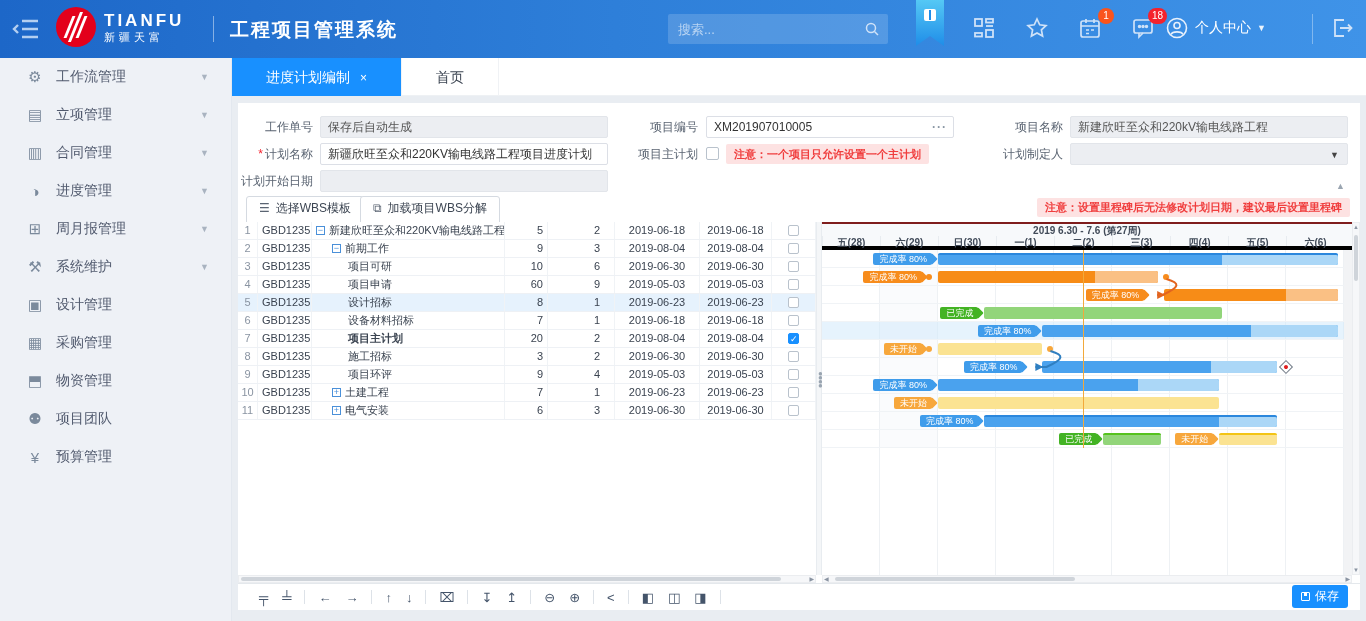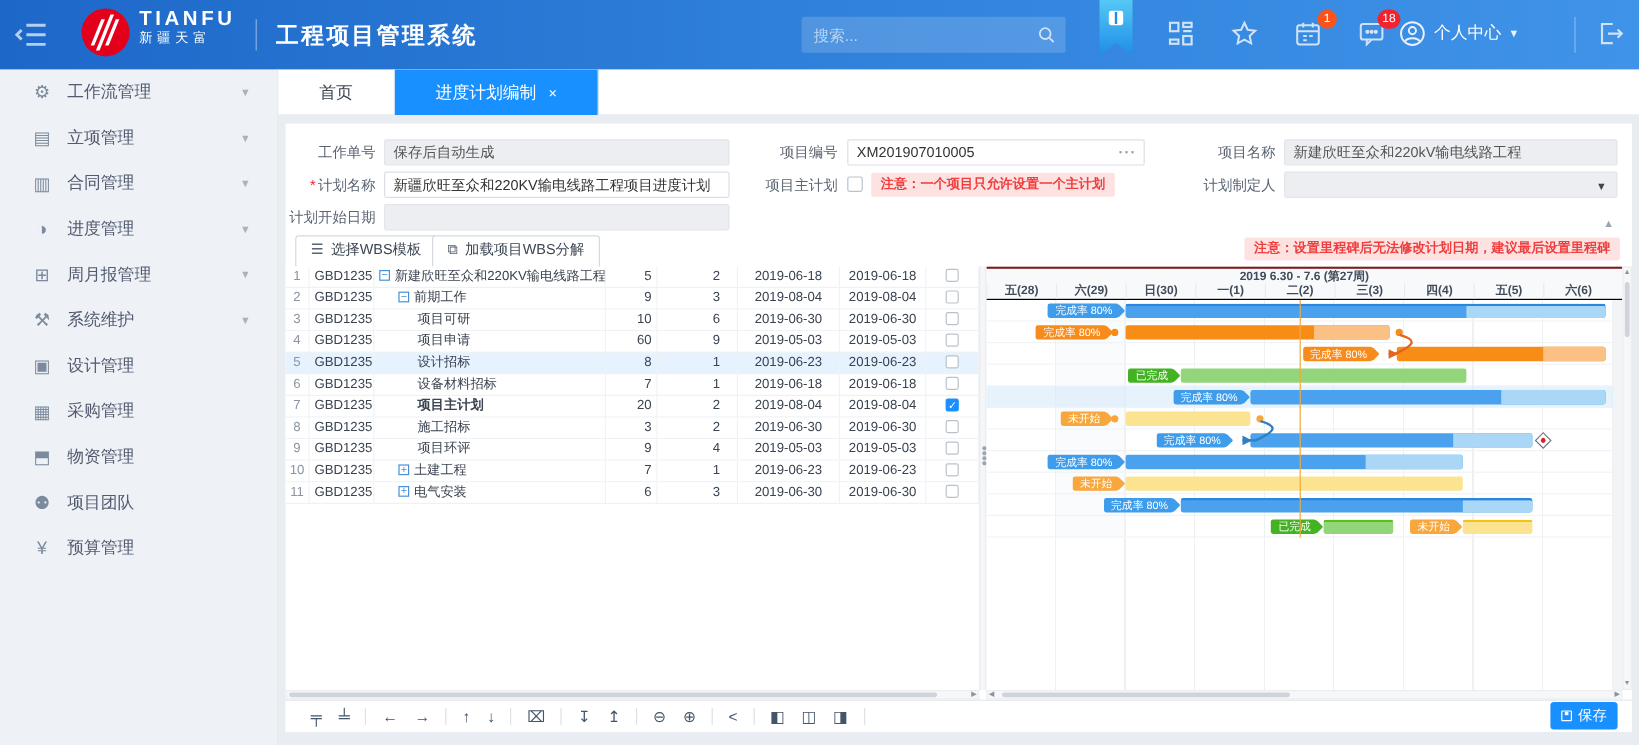--- a/index.html
+++ b/index.html
@@ -4,21 +4,21 @@
 <style>
   * { margin:0; padding:0; box-sizing:border-box; }
   html,body { background:#e9edf2; }
   body { font-family:"Liberation Sans","DejaVu Sans",sans-serif; }
   .app { position:relative; width:1366px; height:621px; overflow:hidden; background:#e9edf2; }
 
   
   .topbar { position:absolute; left:0; top:0; width:1366px; height:58px;
     background:linear-gradient(90deg,#1d67c8 0%,#2e7fd9 45%,#3f93e8 100%); color:#fff; }
   .collapse-btn { position:absolute; left:12px; top:17px; width:30px; height:24px; cursor:pointer; opacity:.85; }
-  .brand { position:absolute; left:68px; top:7px; display:flex; }
+  .brand { position:absolute; left:56px; top:7px; display:flex; align-items:center; }
   .brand-logo { width:40px; height:40px; border-radius:50%; background:#e3001b; position:relative; overflow:hidden; }
   .brand-logo span { position:absolute; left:18px; top:5px; width:3px; height:30px; background:#fff; transform:skewX(-22deg); }
   .brand-logo span:nth-child(1){ left:12px; height:22px; top:9px; }
   .brand-logo span:nth-child(3){ left:24px; height:22px; top:9px; }
   .brand-text { margin-left:8px; line-height:1; }
   .brand-en { font-size:17px; font-weight:bold; letter-spacing:3px; }
   .brand-cn { font-size:11px; letter-spacing:4px; margin-top:3px; }
   .brand-divider { position:absolute; left:213px; top:16px; width:1px; height:26px; background:rgba(255,255,255,.45); }
   .app-title { position:absolute; left:230px; top:17px; font-size:19px; font-weight:bold; letter-spacing:2px; }
   .search-box { position:absolute; left:668px; top:14px; width:220px; height:30px; background:rgba(255,255,255,.16);
@@ -91,21 +91,21 @@
   .mini-check.on { background:#1890ff; border-color:#1890ff; position:relative; }
   .mini-check.on:after { content:"✓"; position:absolute; left:1px; top:-3px; color:#fff; font-size:9px; }
 
   
   .splitter { position:absolute; left:578px; top:119px; width:6px; height:353px; background:#f4f6f8; border-left:1px solid #e8ecf0; border-right:1px solid #e8ecf0; cursor:col-resize; }
   .splitter .dots { position:absolute; left:1px; top:150px; font-size:8px; color:#9aa5b1; line-height:4px; }
 
   
   .gantt { position:absolute; left:584px; top:119px; width:530px; height:353px; overflow:hidden; }
   .g-week { height:14px; background:#f7f9fb; border-top:2px solid #7f1d1d; font-size:10px; font-weight:bold; color:#414b59; text-align:center; line-height:14px; }
-  .g-days { display:flex; height:14px; background:#f7f9fb; border-bottom:1px solid #000000; }
+  .g-days { display:flex; height:14px; background:#f7f9fb; border-bottom:4px solid #000000; }
   .g-day { width:58px; font-size:10px; font-weight:bold; color:#414b59; text-align:center; line-height:13px; border-left:1px solid #e8ecf0; }
   .g-body { position:relative; width:530px; height:325px;
     background:repeating-linear-gradient(90deg,#fff 0,#fff 57px,#eef1f4 57px,#eef1f4 58px); }
   .g-body .right-gray { position:absolute; left:522px; top:0; width:8px; height:325px; background:#f2f3f5; }
   .g-row { position:absolute; left:0; width:522px; height:18px; border-bottom:1px solid #f0f3f6; }
   .g-row.sel { background:rgba(210,233,252,.55); }
   .g-bar { position:absolute; top:3px; height:12px; border-radius:2px; cursor:pointer; }
   .g-bar .light { position:absolute; top:0; right:0; bottom:0; border-radius:0 2px 2px 0; }
   .g-badge { position:absolute; top:3px; height:12px; color:#fff; font-size:9px; line-height:12px; padding:0 5px 0 6px; border-radius:2px; white-space:nowrap; }
   .g-badge:after { content:""; position:absolute; right:-4px; top:2px; width:8px; height:8px; transform:rotate(45deg); border-radius:1px; background:inherit; }
@@ -274,24 +274,24 @@
         <i class="s-icon">⚉</i>
         <span>项目团队</span>
       </div>
       <div class="side-item">
         <i class="s-icon">¥</i>
         <span>预算管理</span>
       </div>
     </div>
 
   <div class="tabbar">
-    <div class="tab"><span>首页</span></div>
     <div class="tab active">
       <span>进度计划编制</span><span class="close">×</span>
     </div>
+    <div class="tab"><span>首页</span></div>
   </div>
 
   <div class="content-bg"></div>
 
   <div class="panel">
 
     <div class="f-label" style="left:0;top:13px;width:75px"><span>工作单号</span></div>
     <div class="f-input disabled" style="left:82px;top:13px;width:288px"><span>保存后自动生成</span></div>
     <div class="f-label" style="left:380px;top:13px;width:80px"><span>项目编号</span></div>
     <div class="f-input" style="left:468px;top:13px;width:248px">

